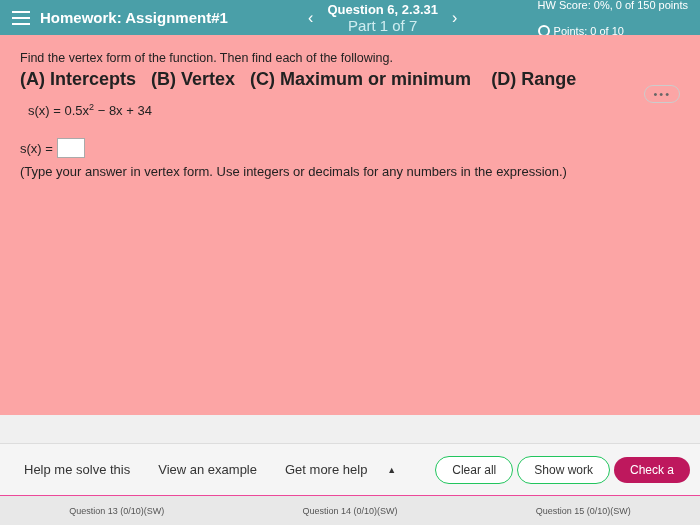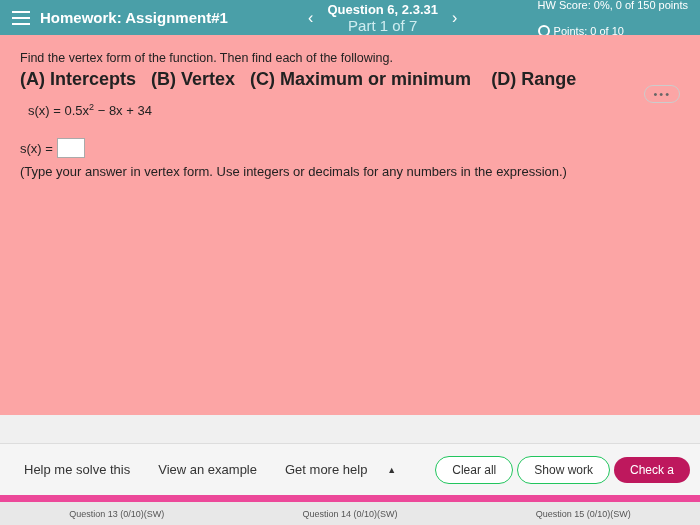--- a/index.html
+++ b/index.html
@@ -228,21 +228,21 @@
     .bottom-nav {
       position: absolute;
       bottom: 0;
       left: 0;
       right: 0;
       height: 30px;
       background: #e8e8e8;
       display: flex;
       align-items: center;
       justify-content: space-around;
-      border-top: 7px solid #ec4899;
+      border-top: 1px solid #ec4899;
       overflow: hidden;
     }
     .bottom-nav-item {
       font-size: 9px;
       color: #555;
       text-align: center;
       padding: 0 8px;
       cursor: pointer;
       white-space: nowrap;
       overflow: hidden;

